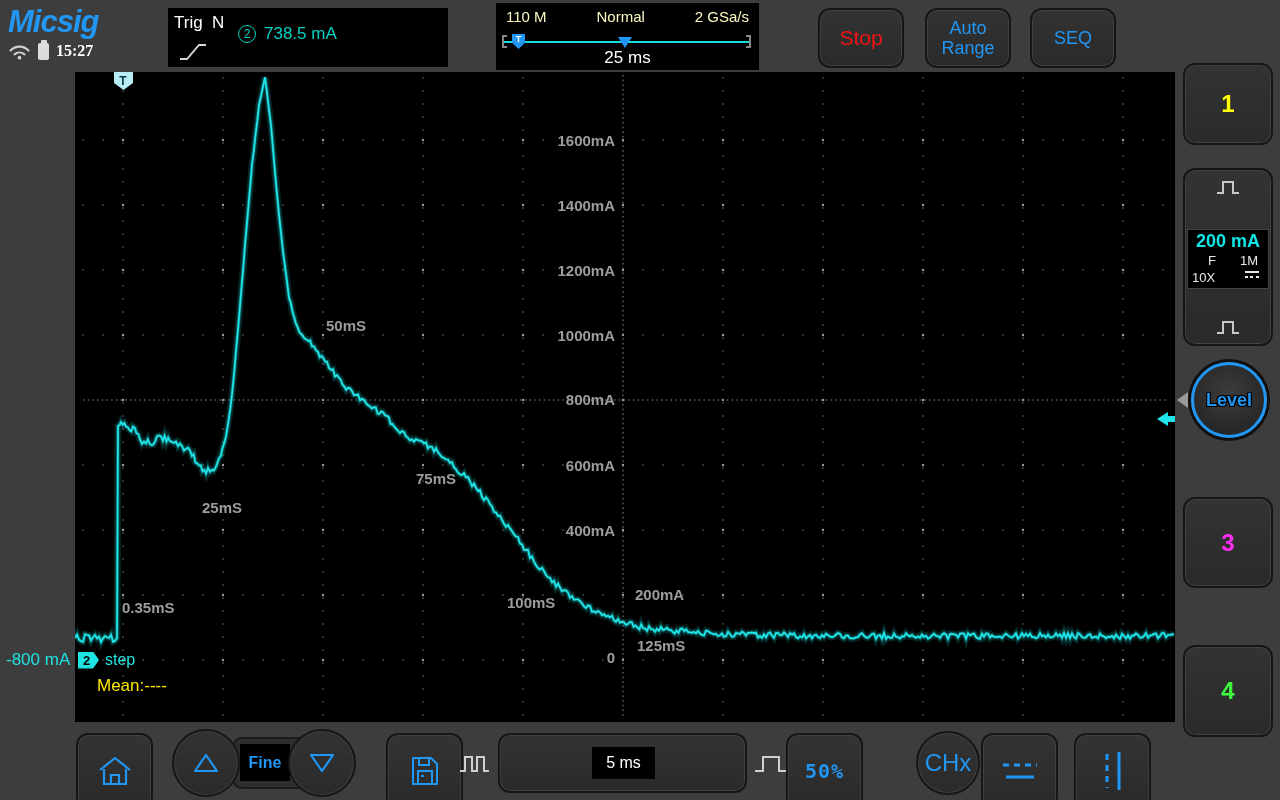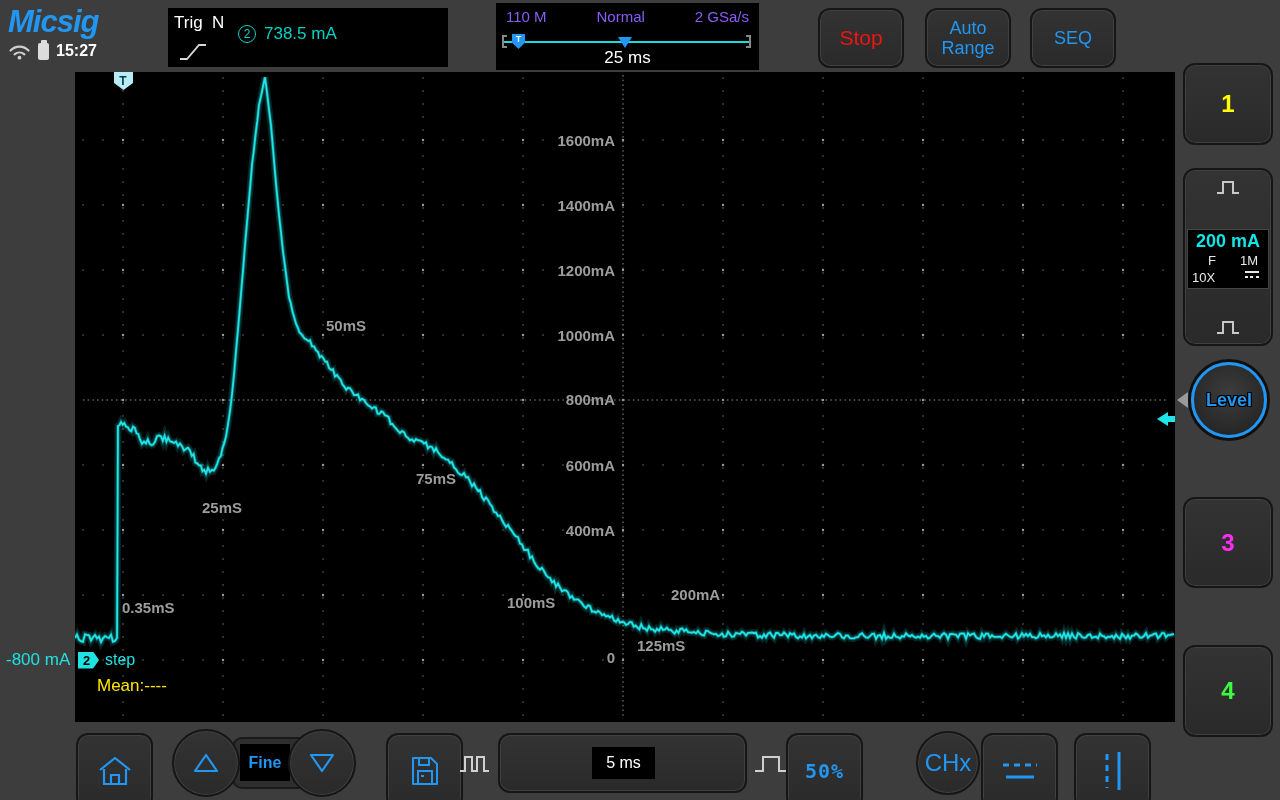--- a/index.html
+++ b/index.html
@@ -9,35 +9,35 @@
   .black-panel{position:absolute;background:#000;}
   .btn{position:absolute;background:linear-gradient(#333,#2a2a2a);border:2px solid #161616;
        border-radius:12px;box-shadow:inset 0 0 0 1px #404040;display:flex;align-items:center;
        justify-content:center;box-sizing:border-box;}
   .circle{border-radius:50%;}
   .blue{color:#2196f3;}
   .red{color:#f21313;}
 
   
   #logo{left:8px;top:4px;font-size:31px;font-weight:900;font-style:italic;color:#2196f3;letter-spacing:-1px;}
-  #status-row{left:8px;top:42px;display:flex;align-items:center;gap:7px;}
+  #status-row{left:8px;top:42px;display:flex;align-items:center;gap:7px;font-family:Liberation Serif, serif;}
   #clock{color:#fff;font-size:16px;font-weight:700;}
   #battery{width:11px;height:17px;background:#dcdcdc;border-radius:2px;position:relative;}
   #battery:before{content:"";position:absolute;top:-3px;left:2.5px;width:6px;height:3px;background:#dcdcdc;border-radius:1px 1px 0 0;}
 
   #trig-panel{left:168px;top:8px;width:280px;height:59px;}
   #trig-label{left:6px;top:5px;color:#fff;font-size:17px;}
   #trig-mode{left:44px;top:5px;color:#fff;font-size:17px;}
   #trig-value{left:70px;top:16px;display:flex;align-items:center;gap:8px;color:#00d2c3;font-size:17px;}
   .chan-badge-circ{display:inline-flex;width:18px;height:18px;border:1.6px solid #00d2c3;border-radius:50%;
        align-items:center;justify-content:center;font-size:12px;box-sizing:border-box;}
 
   #tb-panel{left:496px;top:3px;width:263px;height:67px;}
   #tb-row1{position:absolute;left:0;top:5px;width:100%;display:flex;justify-content:space-between;
-       box-sizing:border-box;padding:0 10px;color:#8b5cf6;font-size:15px;}
+       box-sizing:border-box;padding:0 10px;color:#fef9c3;font-size:15px;}
   #tb-slider{position:absolute;left:0;top:30px;width:100%;height:17px;}
   #tb-line{position:absolute;left:8px;right:10px;top:8px;height:2px;background:#17dde0;}
   .bracket{position:absolute;top:2px;width:5px;height:13px;box-sizing:border-box;border:2px solid #888;}
   .bracket.l{left:6px;border-right:none;}
   .bracket.r{right:8px;border-left:none;}
   #tb-flag{position:absolute;left:16px;top:1px;width:13px;height:15px;background:#2196f3;
        clip-path:polygon(0 0,100% 0,100% 58%,50% 100%,0 58%);color:#fff;font-size:9px;font-weight:700;
        text-align:center;line-height:11px;}
   #tb-tri{position:absolute;left:122px;top:4px;width:0;height:0;border-left:7px solid transparent;
        border-right:7px solid transparent;border-top:11px solid #2196f3;}
@@ -172,21 +172,21 @@
         <polygon points="1082,347 1093,340 1093,344 1100,344 1100,350 1093,350 1093,354" fill="#20e5e8"></polygon>
       </svg>
     <div id="plot-labels">
         <span class="y-lab" style="right: 560px; top: 68px;">1600mA</span>
         <span class="y-lab" style="right: 560px; top: 133px;">1400mA</span>
         <span class="y-lab" style="right: 560px; top: 198px;">1200mA</span>
         <span class="y-lab" style="right: 560px; top: 263px;">1000mA</span>
         <span class="y-lab" style="right: 560px; top: 327px;">800mA</span>
         <span class="y-lab" style="right: 560px; top: 393px;">600mA</span>
         <span class="y-lab" style="right: 560px; top: 458px;">400mA</span>
-        <span class="y-lab" style="left: 560px; top: 522px; margin-left: 36px;">200mA</span>
+        <span class="y-lab" style="left: 560px; top: 522px;">200mA</span>
         <span class="y-lab" style="right: 560px; top: 585px;">0</span>
         <span class="t-lab" style="left: 47px; top: 535px;">0.35mS</span>
         <span class="t-lab" style="left: 127px; top: 435px;">25mS</span>
         <span class="t-lab" style="left: 251px; top: 253px;">50mS</span>
         <span class="t-lab" style="left: 341px; top: 406px;">75mS</span>
         <span class="t-lab" style="left: 432px; top: 530px;">100mS</span>
         <span class="t-lab" style="left: 562px; top: 573px;">125mS</span>
       </div>
     <div id="chan-marker">
       <span id="chan-marker-badge">2</span>

